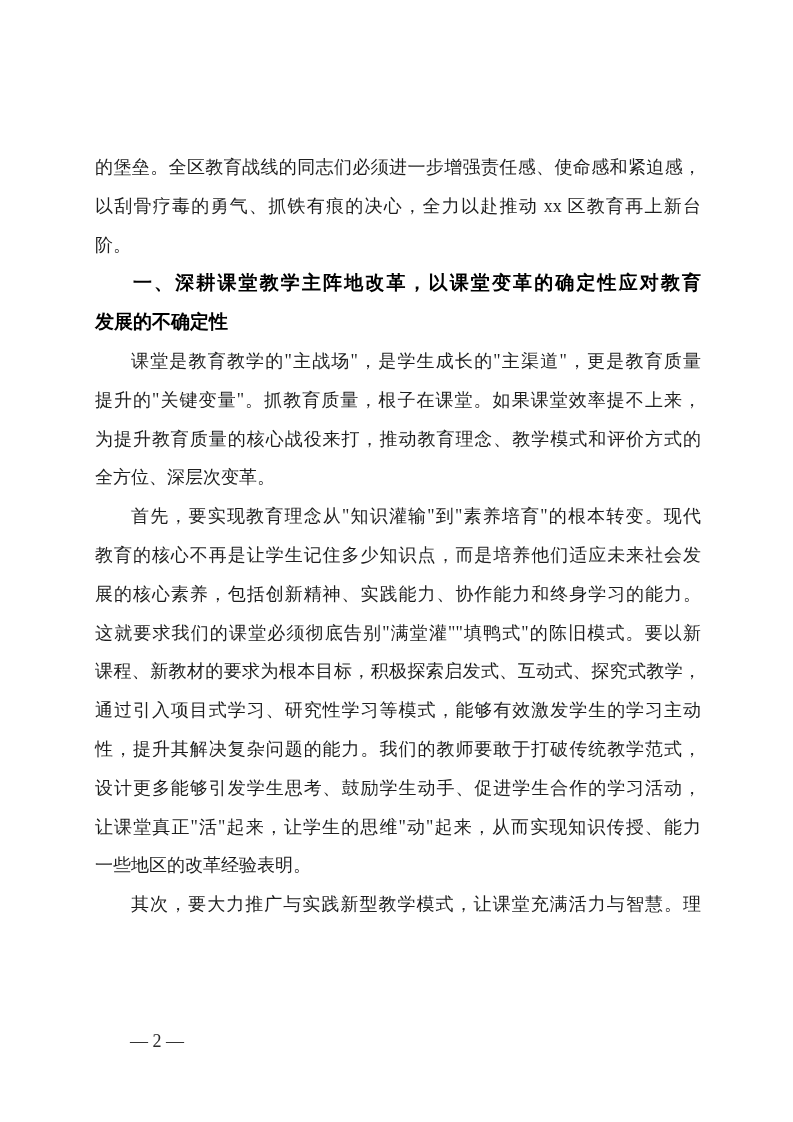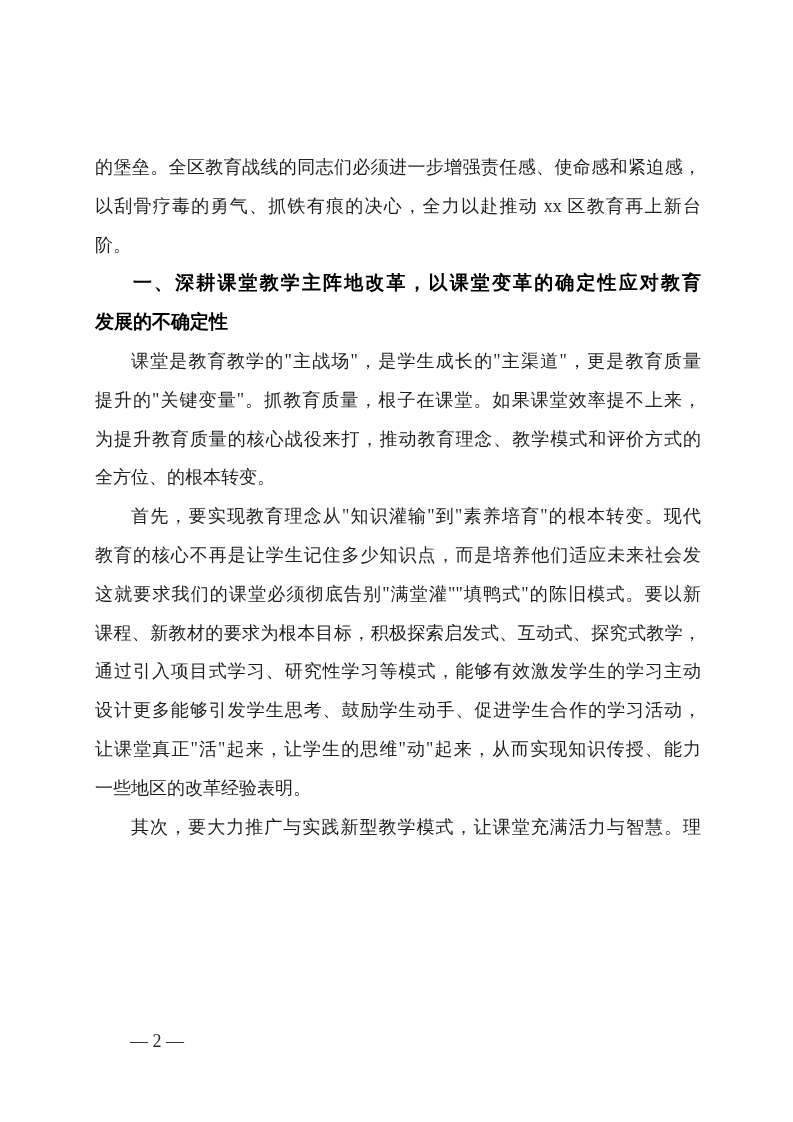--- a/index.html
+++ b/index.html
@@ -58,25 +58,27 @@
 <div class="page">
   <div class="content">
       <div class="line">的堡垒。全区教育战线的同志们必须进一步增强责任感、使命感和紧迫感，</div>
       <div class="line">以刮骨疗毒的勇气、抓铁有痕的决心，全力以赴推动 xx 区教育再上新台</div>
       <div class="line para-end">阶。</div>
       <div class="line heading first-line">一、深耕课堂教学主阵地改革，以课堂变革的确定性应对教育</div>
       <div class="line heading para-end">发展的不确定性</div>
       <div class="line first-line">课堂是教育教学的"主战场"，是学生成长的"主渠道"，更是教育质量</div>
       <div class="line">提升的"关键变量"。抓教育质量，根子在课堂。如果课堂效率提不上来，</div>
       <div class="line">为提升教育质量的核心战役来打，推动教育理念、教学模式和评价方式的</div>
-      <div class="line para-end">全方位、的根本转变。</div>
+      <div class="line para-end">全方位、深层次变革。</div>
       <div class="line first-line">首先，要实现教育理念从"知识灌输"到"素养培育"的根本转变。现代</div>
       <div class="line">教育的核心不再是让学生记住多少知识点，而是培养他们适应未来社会发</div>
+      <div class="line">展的核心素养，包括创新精神、实践能力、协作能力和终身学习的能力。</div>
       <div class="line">这就要求我们的课堂必须彻底告别"满堂灌""填鸭式"的陈旧模式。要以新</div>
       <div class="line">课程、新教材的要求为根本目标，积极探索启发式、互动式、探究式教学，</div>
       <div class="line">通过引入项目式学习、研究性学习等模式，能够有效激发学生的学习主动</div>
+      <div class="line">性，提升其解决复杂问题的能力。我们的教师要敢于打破传统教学范式，</div>
       <div class="line">设计更多能够引发学生思考、鼓励学生动手、促进学生合作的学习活动，</div>
       <div class="line">让课堂真正"活"起来，让学生的思维"动"起来，从而实现知识传授、能力</div>
       <div class="line para-end">一些地区的改革经验表明。</div>
       <div class="line first-line">其次，要大力推广与实践新型教学模式，让课堂充满活力与智慧。理</div>
     </div>
   <div class="footer">— 2 —</div>
 </div>
 
 </body></html>

